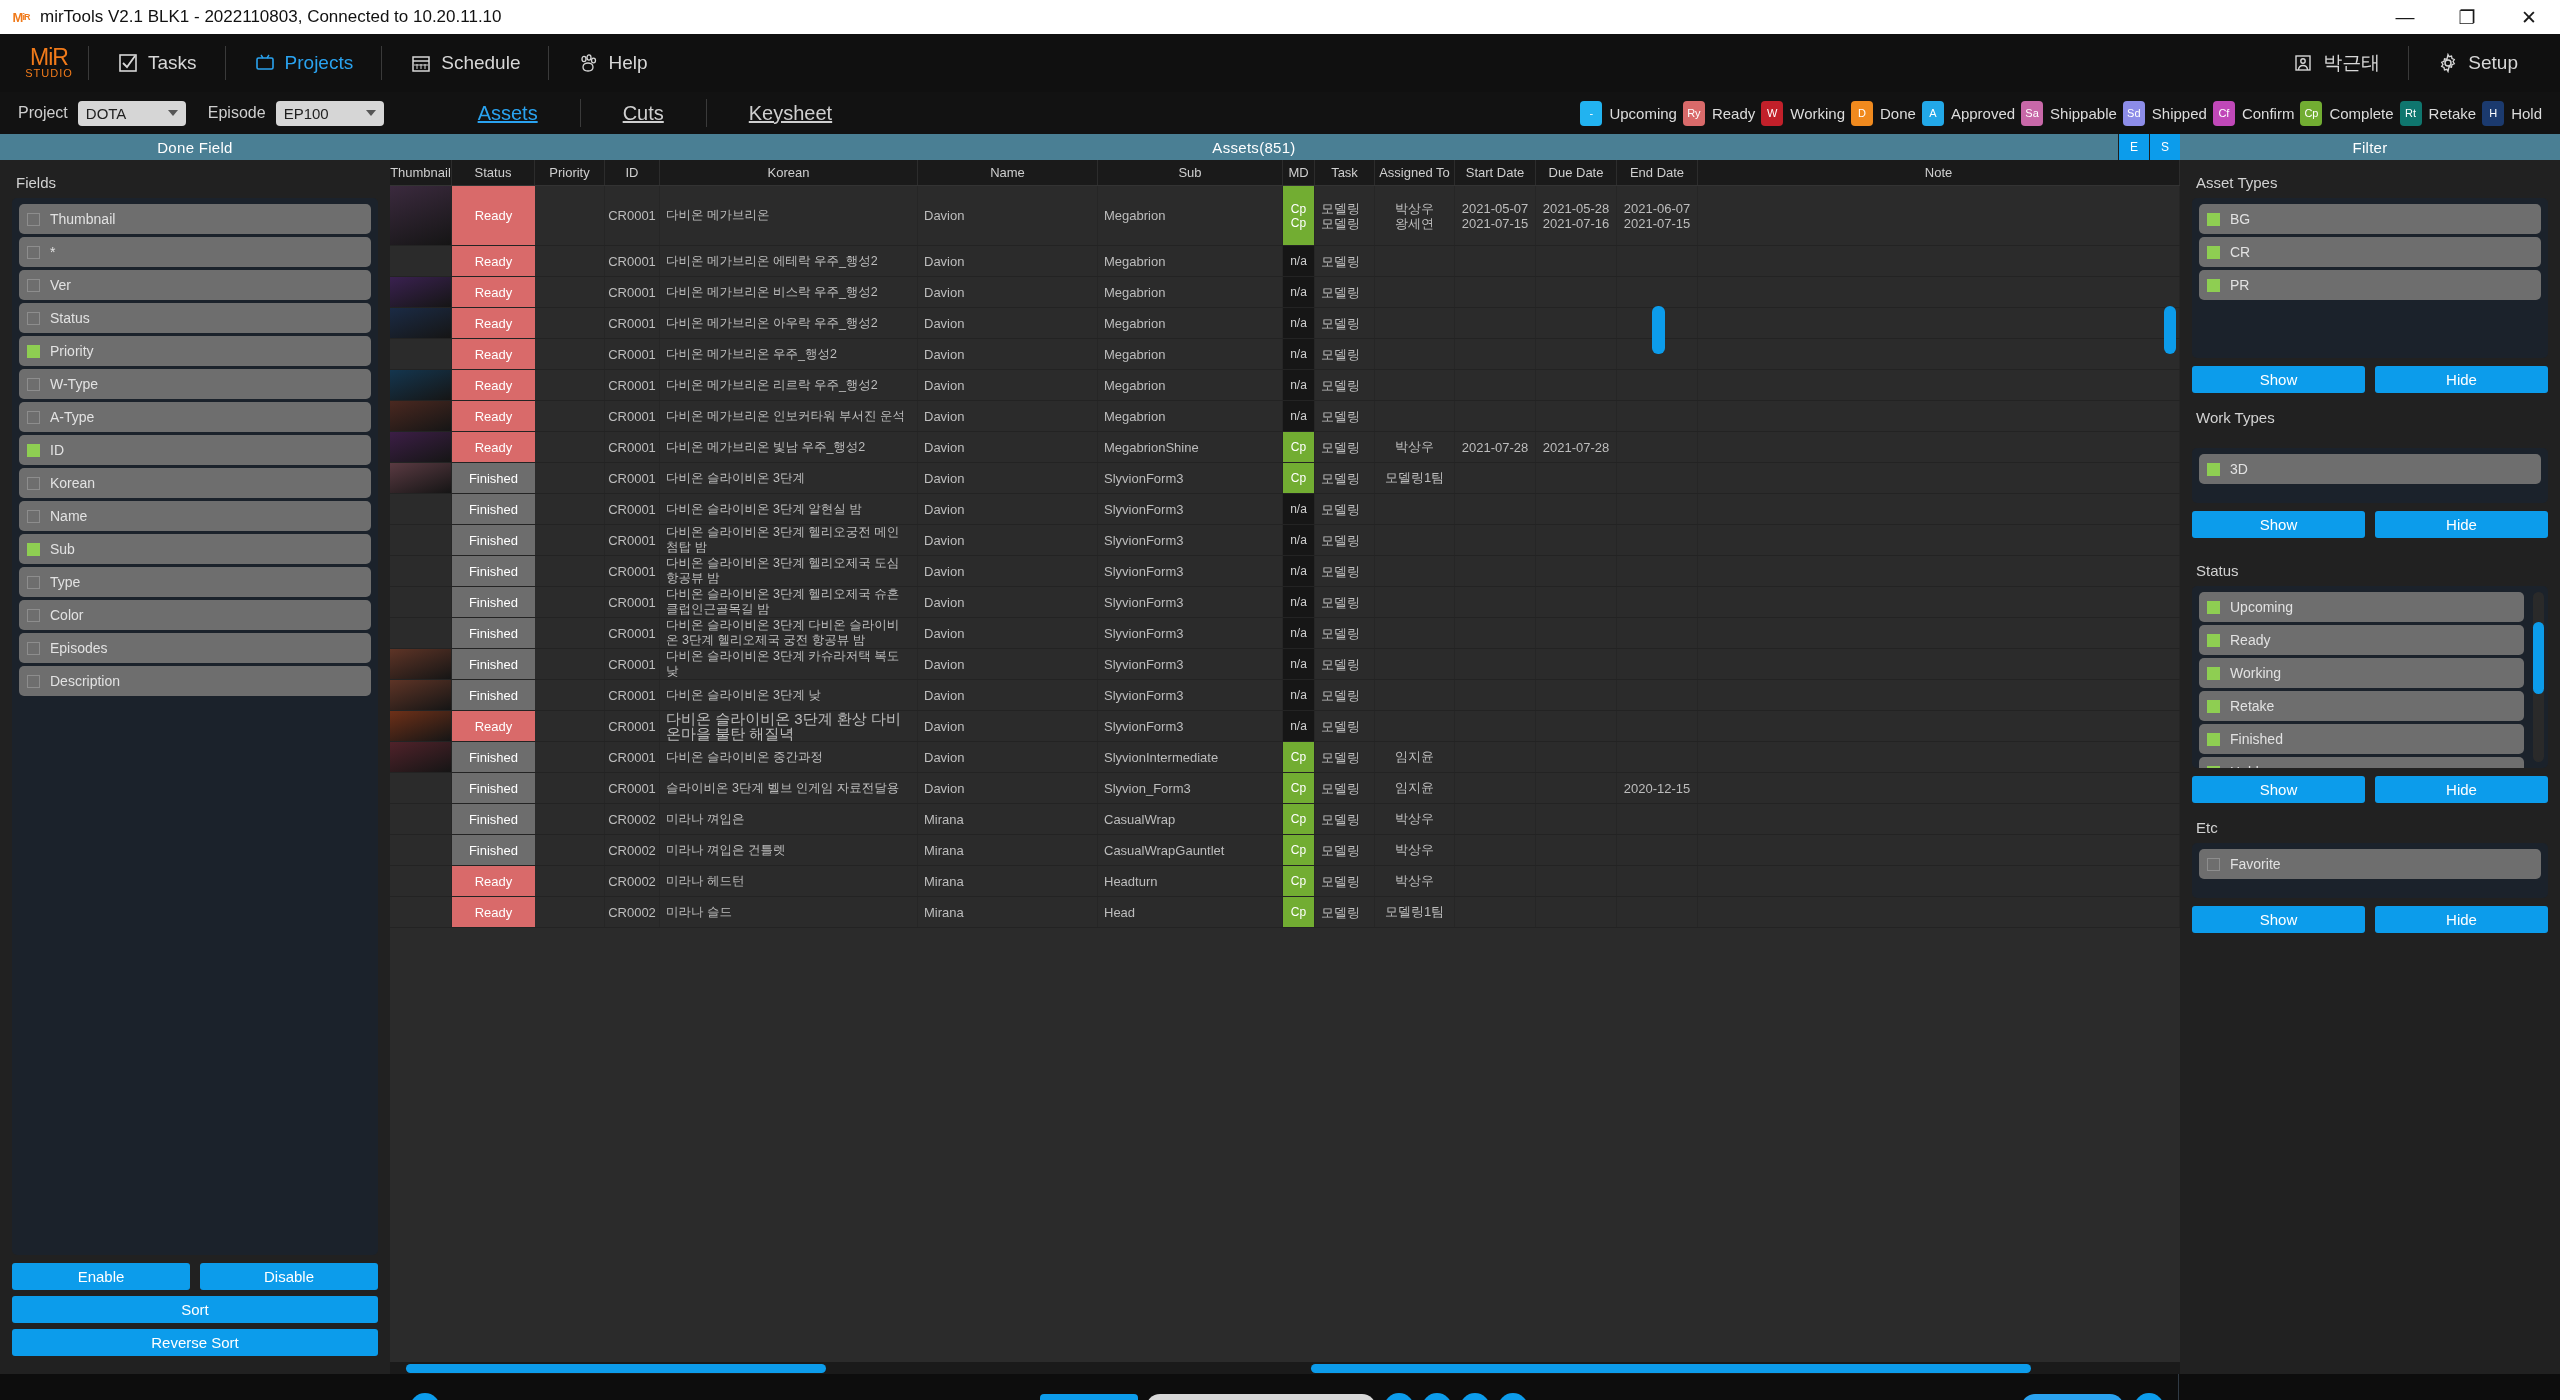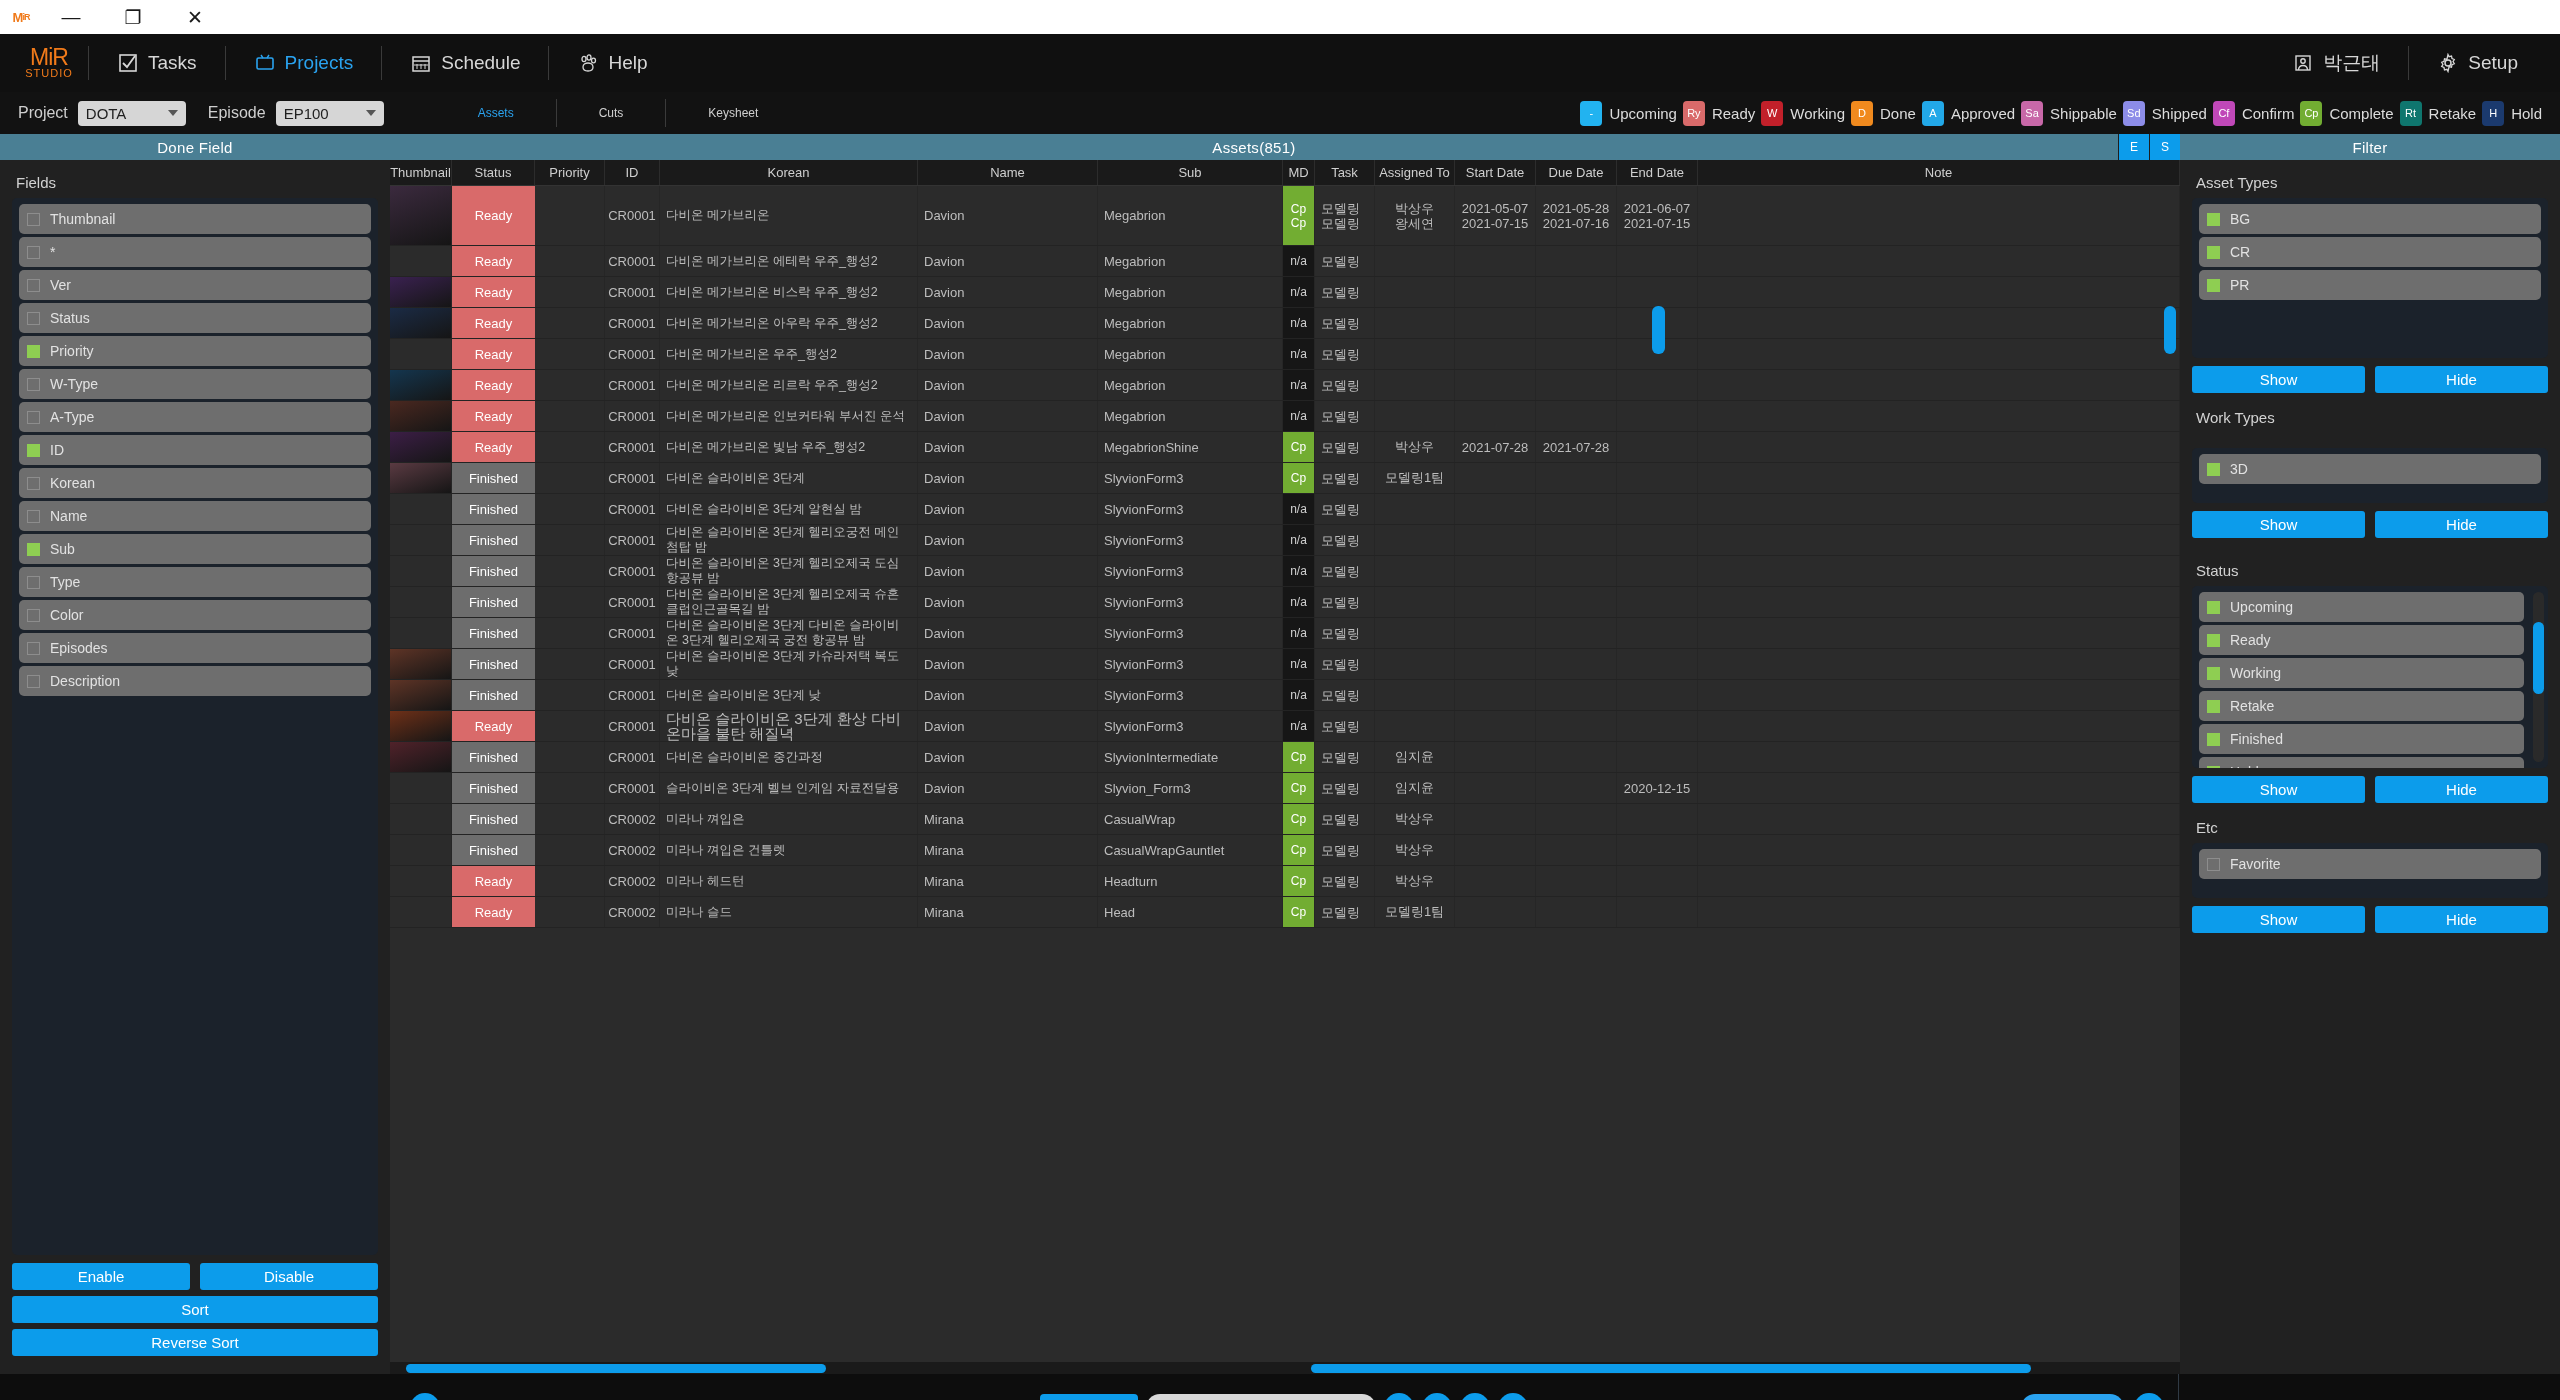--- a/index.html
+++ b/index.html
@@ -40,21 +40,21 @@
   .projbar { height:42px; background:#121212; display:flex; align-items:center; padding:0 18px; position:relative; }
   .pb-label { font-size:16px; color:#cfcfcf; margin-right:10px; }
   .pb-select {
     width:108px; height:25px; background:#d6d6d6; border-radius:4px; color:#1f1f1f;
     font-size:15px; display:flex; align-items:center; padding:0 8px; position:relative; cursor:pointer;
   }
   .pb-select .caret { position:absolute; right:8px; top:50%; transform:translateY(-50%);
     border-left:5px solid transparent; border-right:5px solid transparent; border-top:6px solid #555; }
   .pb-sep2 { width:1px; height:28px; background:#3a3a3a; }
   .pb-tabs { display:flex; align-items:center; margin-left:52px; }
-  .pb-tab { font-size:12px; color:#cfcfcf; padding:0 42px; cursor:pointer; }
+  .pb-tab { font-size:20px; color:#cfcfcf; padding:0 42px; cursor:pointer;text-decoration:underline; }
   .pb-tab.active { color:#2aa3f0; }
   
   .legend { margin-left:auto; display:flex; align-items:center; gap:0px; }
   .lg-item { display:flex; align-items:center; margin-left:6px; }
   .lg-chip { width:22px; height:25px; border-radius:4px; color:#fff; font-size:11px;
              display:flex; align-items:center; justify-content:center; }
   .lg-txt { font-size:15px; color:#dcdcdc; margin-left:7px; }
   
   .main { display:flex; height:1240px; }
   .panel-title {
@@ -137,20 +137,21 @@
   .bb-right { width:382px; display:flex; align-items:center; gap:9px; padding-left:14px;
               border-left:1px solid #303a44; height:100%; }
   .taskview { background:#2aa3f0; color:#fff; font-size:15px; height:29px; border-radius:14px;
               display:flex; align-items:center; padding:0 18px; cursor:pointer; }
 </style>
 </head>
 <body>
 
 <div class="titlebar">
   <div class="tb-logo">M<span style="font-size:9px">iR</span></div>
+  <div class="tb-title">mirTools V2.1 BLK1 - 2022110803, Connected to 10.20.11.10</div>
   <div class="tb-btns">
     <div class="tb-btn">—</div>
     <div class="tb-btn">❐</div>
     <div class="tb-btn">✕</div>
   </div>
 </div>
 
 <div class="menubar">
   <div class="logo-block">
     <div class="logo-main">MiR</div>

